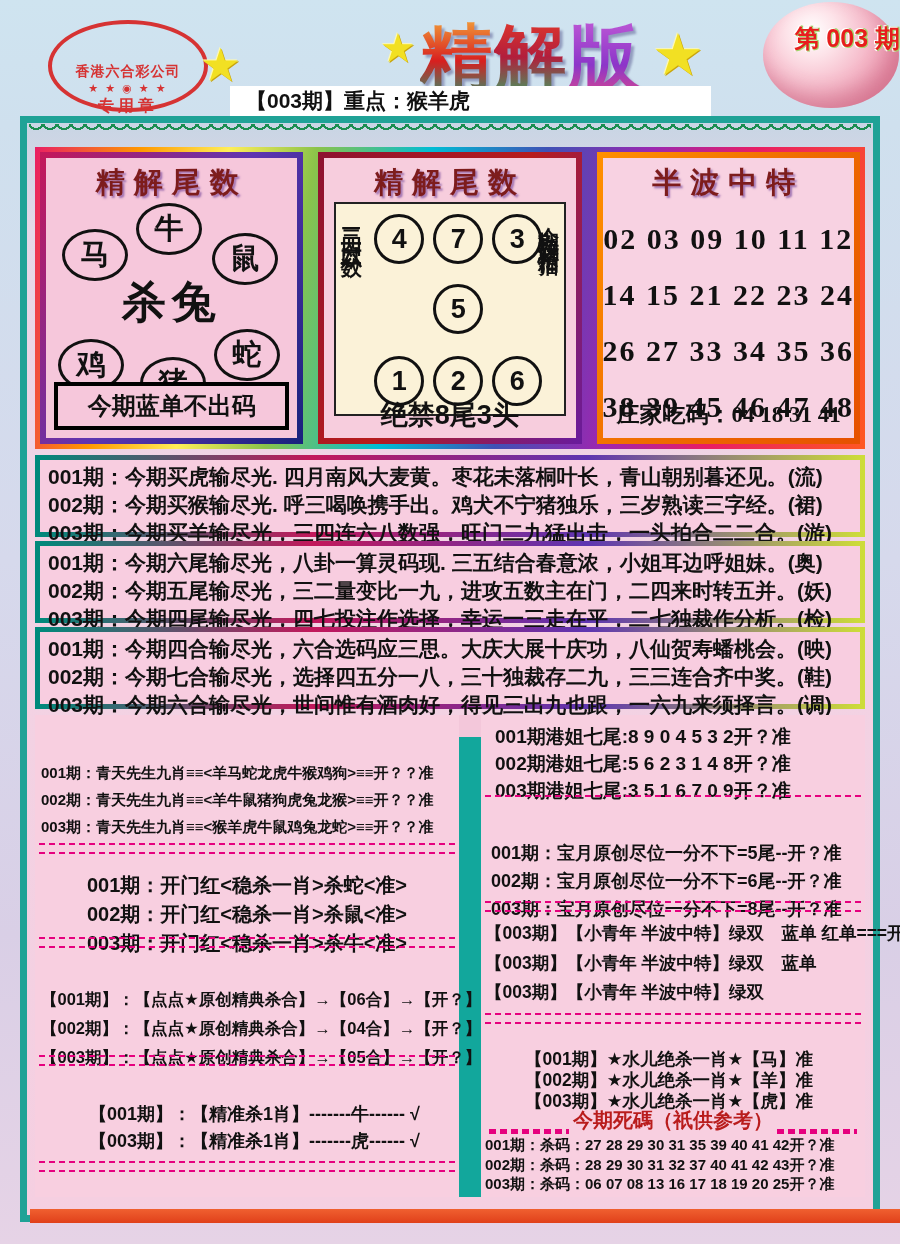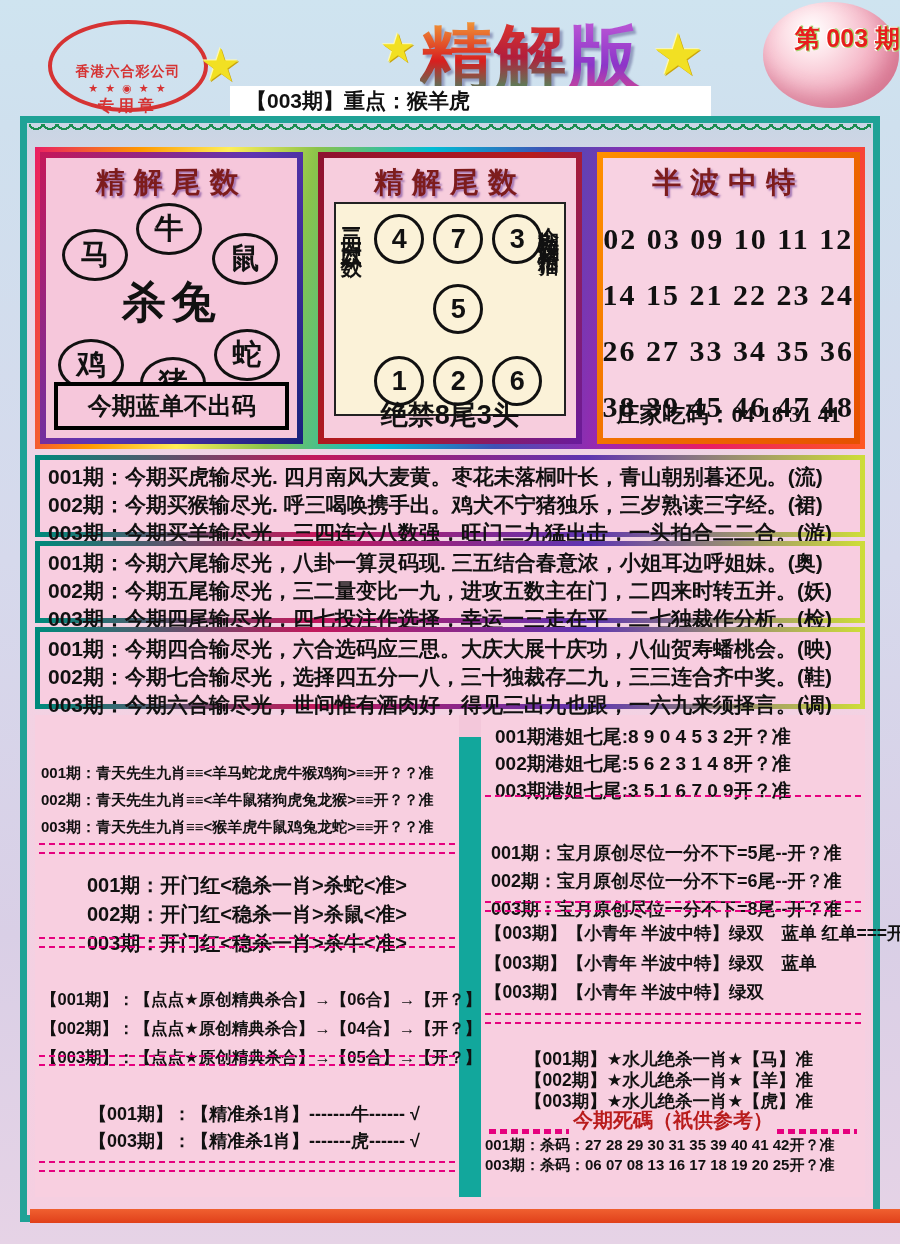--- a/index.html
+++ b/index.html
@@ -229,20 +229,21 @@
         <div class="sec s-shui">
           <div class="ln">【001期】★水儿绝杀一肖★【马】准</div>
           <div class="ln">【002期】★水儿绝杀一肖★【羊】准</div>
           <div class="ln">【003期】★水儿绝杀一肖★【虎】准</div>
         </div>
         <div class="sec dead">
             <span>今期死碼（祇供参考）</span>
           </div>
         <div class="sec s-sha">
           <div class="ln">001期：杀码：27 28 29 30 31 35 39 40 41 42开？准</div>
+          <div class="ln">002期：杀码：28 29 30 31 32 37 40 41 42 43开？准</div>
           <div class="ln">003期：杀码：06 07 08 13 16 17 18 19 20 25开？准</div>
         </div>
       </div>
     </div>
   </div>
 
   <div class="abs redbar"></div>
 </div>
 
 </body></html>

